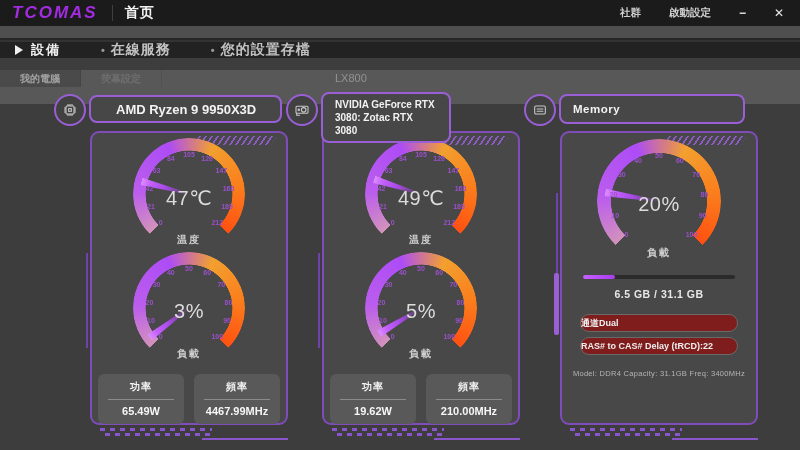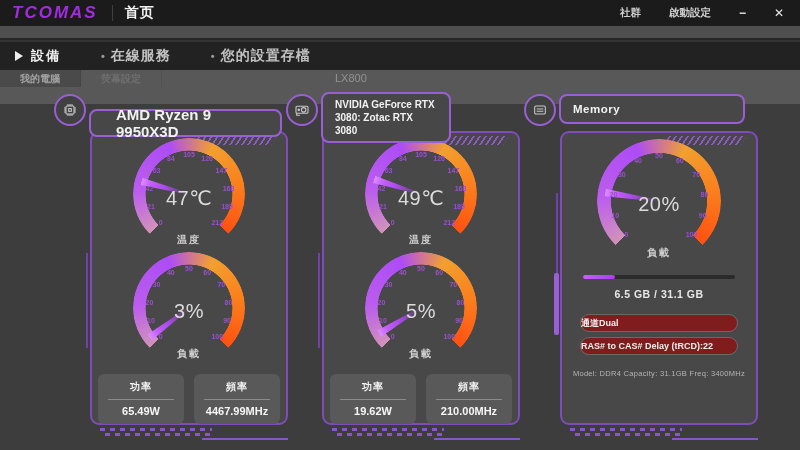--- a/index.html
+++ b/index.html
@@ -15,42 +15,42 @@
   .logo{color:#a32be0;font-size:17px;font-weight:800;letter-spacing:2px;margin-left:12px;font-style:italic;}
   .tb-sep{width:1px;height:16px;background:#3f3f3f;margin:0 12px 0 14px;}
   .page-title{color:#f2f2f2;font-size:14px;font-weight:bold;letter-spacing:1px;}
   .tb-right{margin-left:auto;display:flex;align-items:center;gap:28px;margin-right:16px;}
   .tb-link{color:#cfcfcf;font-size:10.5px;font-weight:bold;cursor:default;}
   .winbtn{color:#e8e8e8;font-size:12px;font-weight:bold;line-height:1;}
   
   .substrip{position:absolute;left:0;top:26px;width:800px;height:12px;background:#4f4f4f;border-bottom:2px solid #262626;}
   .substrip2{position:absolute;left:0;top:40px;width:800px;height:2px;background:#333333;}
   
-  .navbar{position:absolute;left:0;top:42px;width:800px;height:28px;background:#222222;
+  .navbar{position:absolute;left:0;top:42px;width:800px;height:16px;background:#222222;
     display:flex;align-items:center;}
   .play-icon{width:0;height:0;border-top:5px solid transparent;border-bottom:5px solid transparent;
     border-left:8px solid #f0f0f0;margin-left:15px;margin-right:8px;}
   .nav-main{color:#f2f2f2;font-size:13px;font-weight:bold;letter-spacing:2px;}
   .nav-item{color:#c2c2c2;font-size:14px;font-weight:bold;margin-left:40px;display:flex;align-items:center;letter-spacing:1px;}
   .nav-item::before{content:"•";color:#9a9a9a;margin-right:5px;font-size:11px;}
   
   .tabbar{position:absolute;left:0;top:70px;width:800px;height:34px;background:#585858;display:flex;}
   .tab{width:80px;height:17px;line-height:17px;text-align:center;font-size:10px;font-weight:bold;}
   .tab.active{background:#4a4a4a;color:#a2a2a2;border-right:1px solid #454545;}
   .tab.inactive{color:#6f6f6f;border-right:1px solid #515151;}
   .tab-model{position:absolute;left:335px;top:0;height:17px;line-height:17px;color:#929292;font-size:11px;}
   
   .content{position:absolute;left:0;top:87px;width:800px;height:363px;}
   .panel{position:absolute;top:5px;width:232px;}
   .panel-header{display:flex;align-items:flex-start;position:relative;z-index:2;}
   .icon-circle{width:28px;height:28px;border-radius:50%;border:2px solid #9a5fd6;background:#414141;
     display:flex;align-items:center;justify-content:center;flex:none;margin-top:2px;}
   .header-pill{margin-left:3px;border:2px solid #9a5fd6;border-radius:8px;background:#474747;
     color:#f2f2f2;font-weight:bold;display:flex;align-items:center;padding:4px 12px;}
-  .pill-cpu{font-size:15px;width:152px;height:16px;margin-top:17px;padding-left:25px;}
+  .pill-cpu{font-size:13px;width:152px;height:16px;margin-top:3px;padding-left:25px;}
   .pill-gpu{font-size:10px;width:102px;line-height:1.3;}
   .pill-mem{font-size:11.5px;width:158px;height:18px;margin-top:2px;letter-spacing:.5px;}
   .panel-body{position:absolute;left:36px;top:39px;width:194px;height:290px;background:#484848;
     border:2px solid #7f4cba;border-radius:9px;display:flex;flex-direction:column;align-items:center;}
   .hatch{position:absolute;top:3px;right:12px;width:78px;height:9px;transform:skewX(-35deg);
     background:repeating-linear-gradient(90deg,rgba(150,93,214,.9) 0 2px,transparent 2px 6px);}
   .dashes{position:absolute;left:8px;bottom:-13px;width:112px;height:8px;
     background-image:repeating-linear-gradient(90deg,#8a55cc 0 5px,transparent 5px 10px),
                      repeating-linear-gradient(90deg,#8a55cc 0 5px,transparent 5px 10px);
     background-size:100% 3px,100% 3px;background-position:0 0,5px 5px;background-repeat:no-repeat;}

